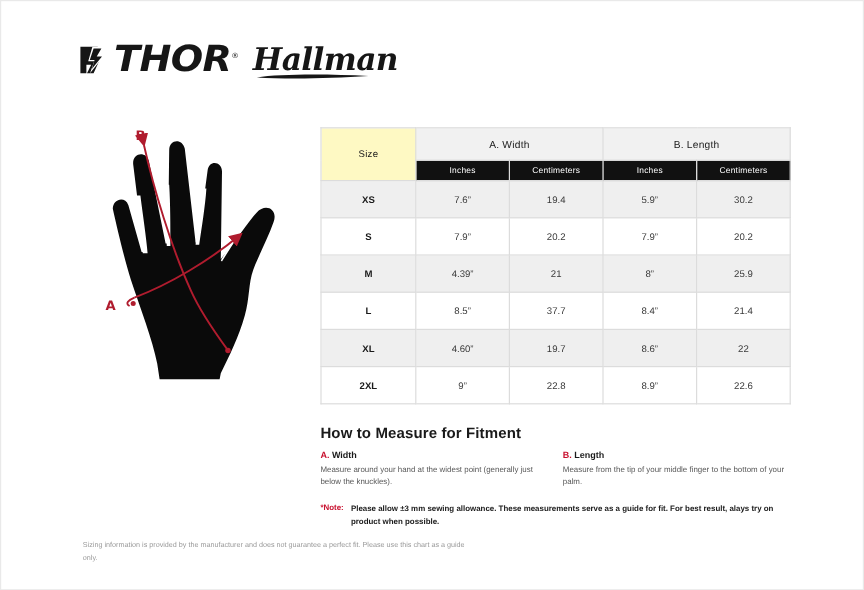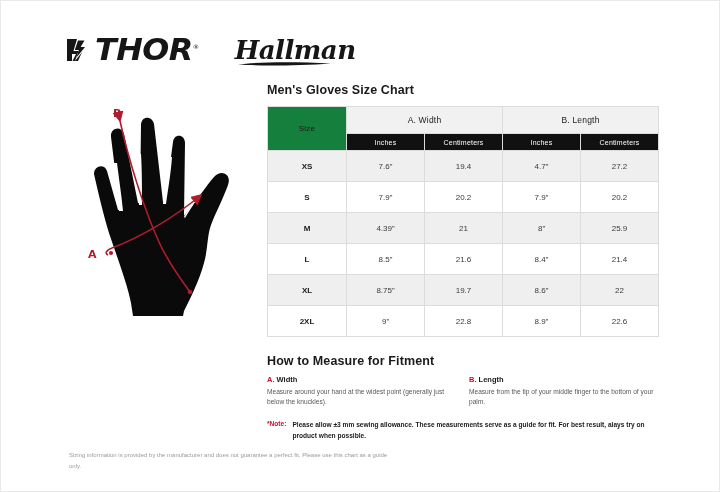--- a/index.html
+++ b/index.html
@@ -60,21 +60,20 @@
   }
   .hallman-word {
     font-family: "DejaVu Serif", serif;
     font-style: italic;
     font-weight: bold;
     font-size: 26px;
     color: #161616;
     line-height: 1;
     position: relative;
     letter-spacing: -0.5px;
-    margin-left: 24px;
   }
   .hallman-swash {
     position: absolute;
     left: 2px;
     bottom: -3px;
     width: 96px;
     height: 5px;
   }
 
   
@@ -110,21 +109,21 @@
   #size-table th, #size-table td {
     border: 1px solid #dcdcdc;
     text-align: center;
     vertical-align: middle;
     padding: 0;
     font-weight: normal;
   }
   th.col-size {
     width: 78px;
     height: 43px;
-    background: #15803d;
+    background: #fef9c3;
     font-weight: bold;
     font-size: 8px;
     color: #1a1a1a;
     letter-spacing: 0.2px;
   }
   th.group-head {
     height: 22px;
     background: #f1f1f1;
     font-weight: bold;
     font-size: 8.5px;
@@ -287,68 +286,67 @@
       <circle cx="119" cy="195" r="2.3" fill="#b01c2e"></circle>
       <text x="42" y="20" font-family="DejaVu Sans, sans-serif" font-size="11" font-weight="bold" fill="#b01c2e">B</text>
 
       <path d="M41 151 C70 140, 104 120, 130 98" stroke="#b01c2e" stroke-width="1.6" fill="none" marker-end="url(#arrA)"></path>
       <path d="M41 151 C36 153, 33 156, 37 158" stroke="#b01c2e" stroke-width="1.6" fill="none"></path>
       <circle cx="40" cy="156" r="2.1" fill="#b01c2e"></circle>
       <text x="17" y="161" font-family="DejaVu Sans, sans-serif" font-size="11" font-weight="bold" fill="#b01c2e">A</text>
     </svg>
   </div>
 
-  <div id="chart-title">Men's Gloves Size Chart</div>
 
   <table id="size-table">
     <thead>
       <tr>
         <th class="col-size" rowspan="2">Size</th>
         <th class="group-head" colspan="2">A. Width</th>
         <th class="group-head" colspan="2">B. Length</th>
       </tr>
       <tr>
         <th class="unit-head">Inches</th>
         <th class="unit-head">Centimeters</th>
         <th class="unit-head">Inches</th>
         <th class="unit-head">Centimeters</th>
       </tr>
     </thead>
     <tbody>
       <tr class="shaded">
         <td class="size-cell">XS</td>
         <td>7.6”</td>
         <td>19.4</td>
-        <td>4.7”</td>
-        <td>27.2</td>
+        <td>5.9”</td>
+        <td>30.2</td>
       </tr>
       <tr class="plain">
         <td class="size-cell">S</td>
         <td>7.9”</td>
         <td>20.2</td>
         <td>7.9”</td>
         <td>20.2</td>
       </tr>
       <tr class="shaded">
         <td class="size-cell">M</td>
         <td>4.39”</td>
         <td>21</td>
         <td>8”</td>
         <td>25.9</td>
       </tr>
       <tr class="plain">
         <td class="size-cell">L</td>
         <td>8.5”</td>
-        <td>21.6</td>
+        <td>37.7</td>
         <td>8.4”</td>
         <td>21.4</td>
       </tr>
       <tr class="shaded">
         <td class="size-cell">XL</td>
-        <td>8.75”</td>
+        <td>4.60”</td>
         <td>19.7</td>
         <td>8.6”</td>
         <td>22</td>
       </tr>
       <tr class="plain">
         <td class="size-cell">2XL</td>
         <td>9”</td>
         <td>22.8</td>
         <td>8.9”</td>
         <td>22.6</td>

